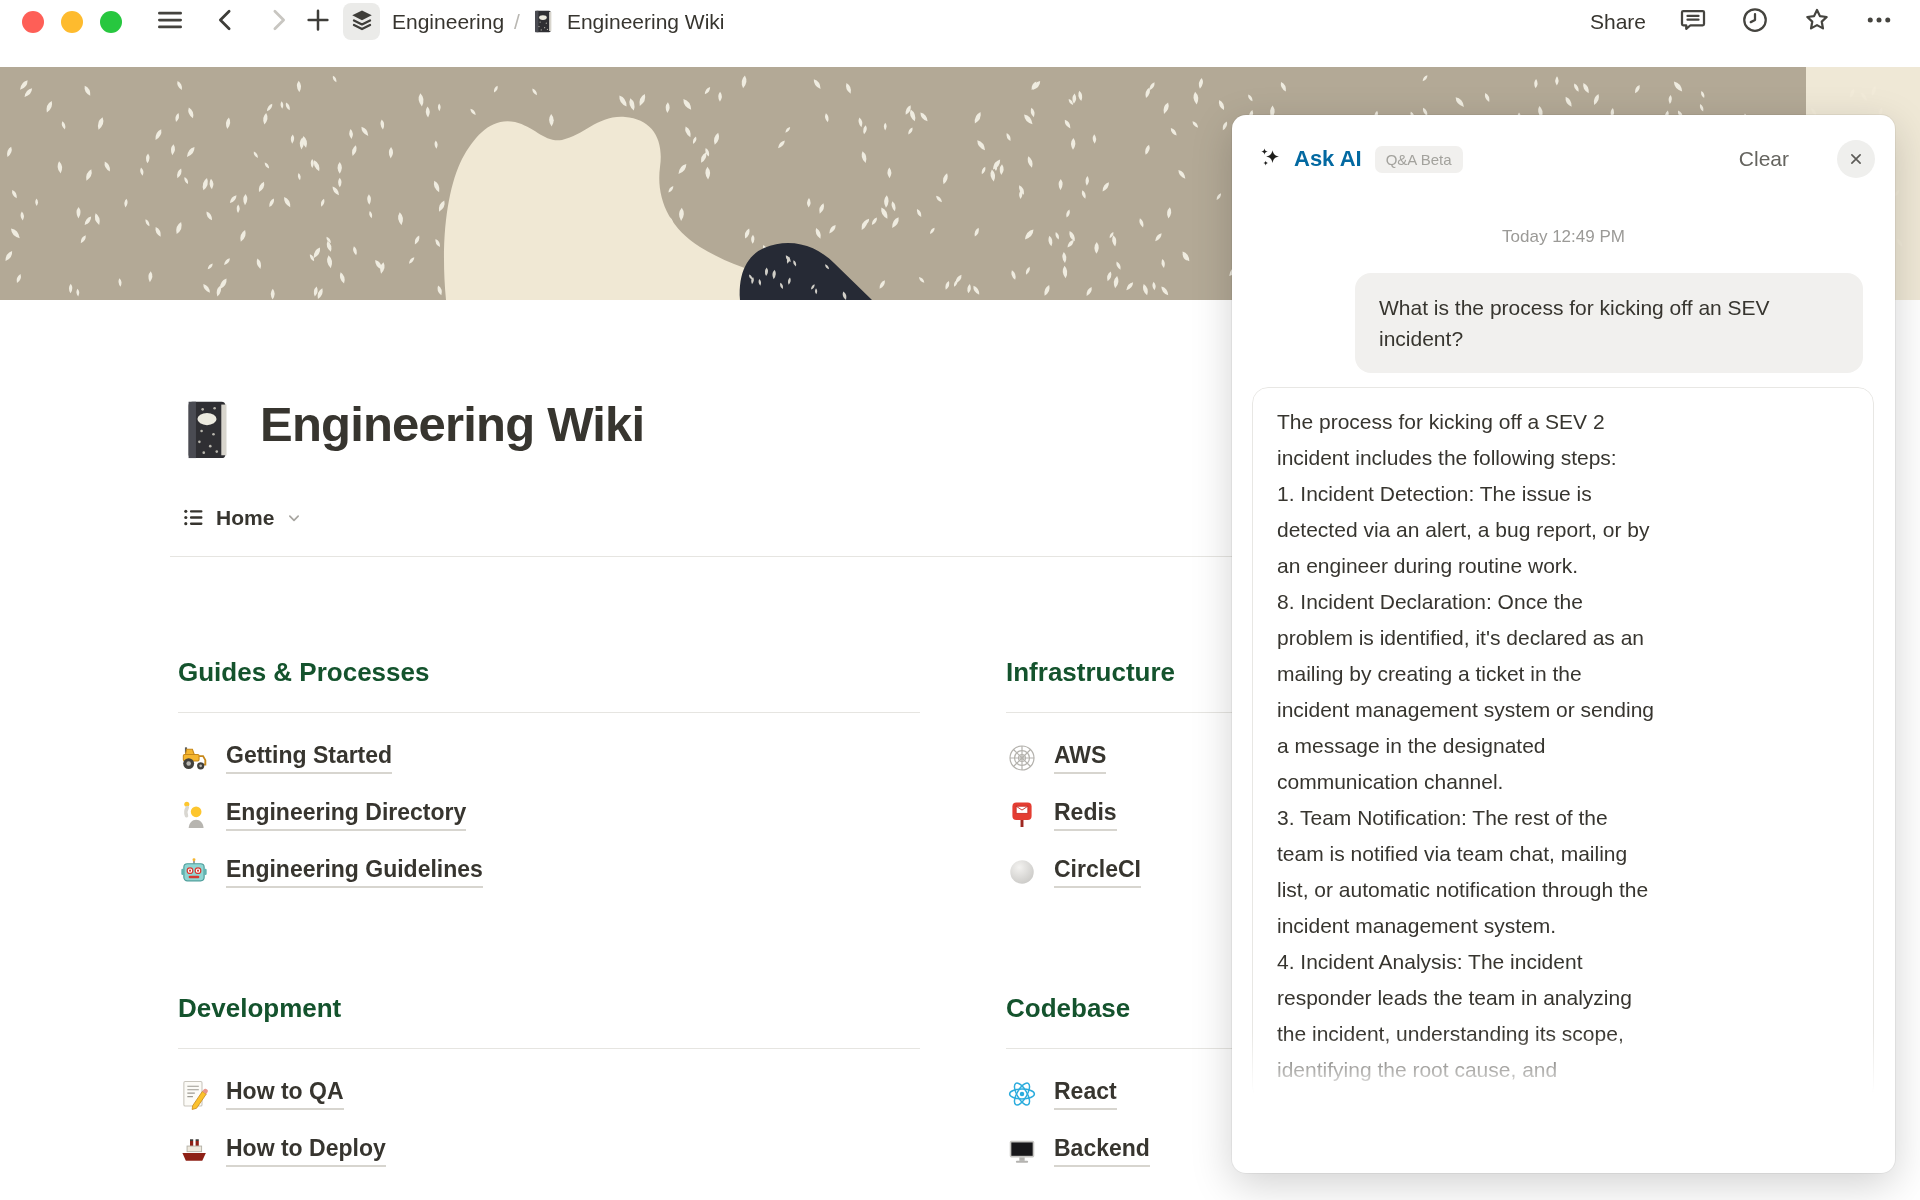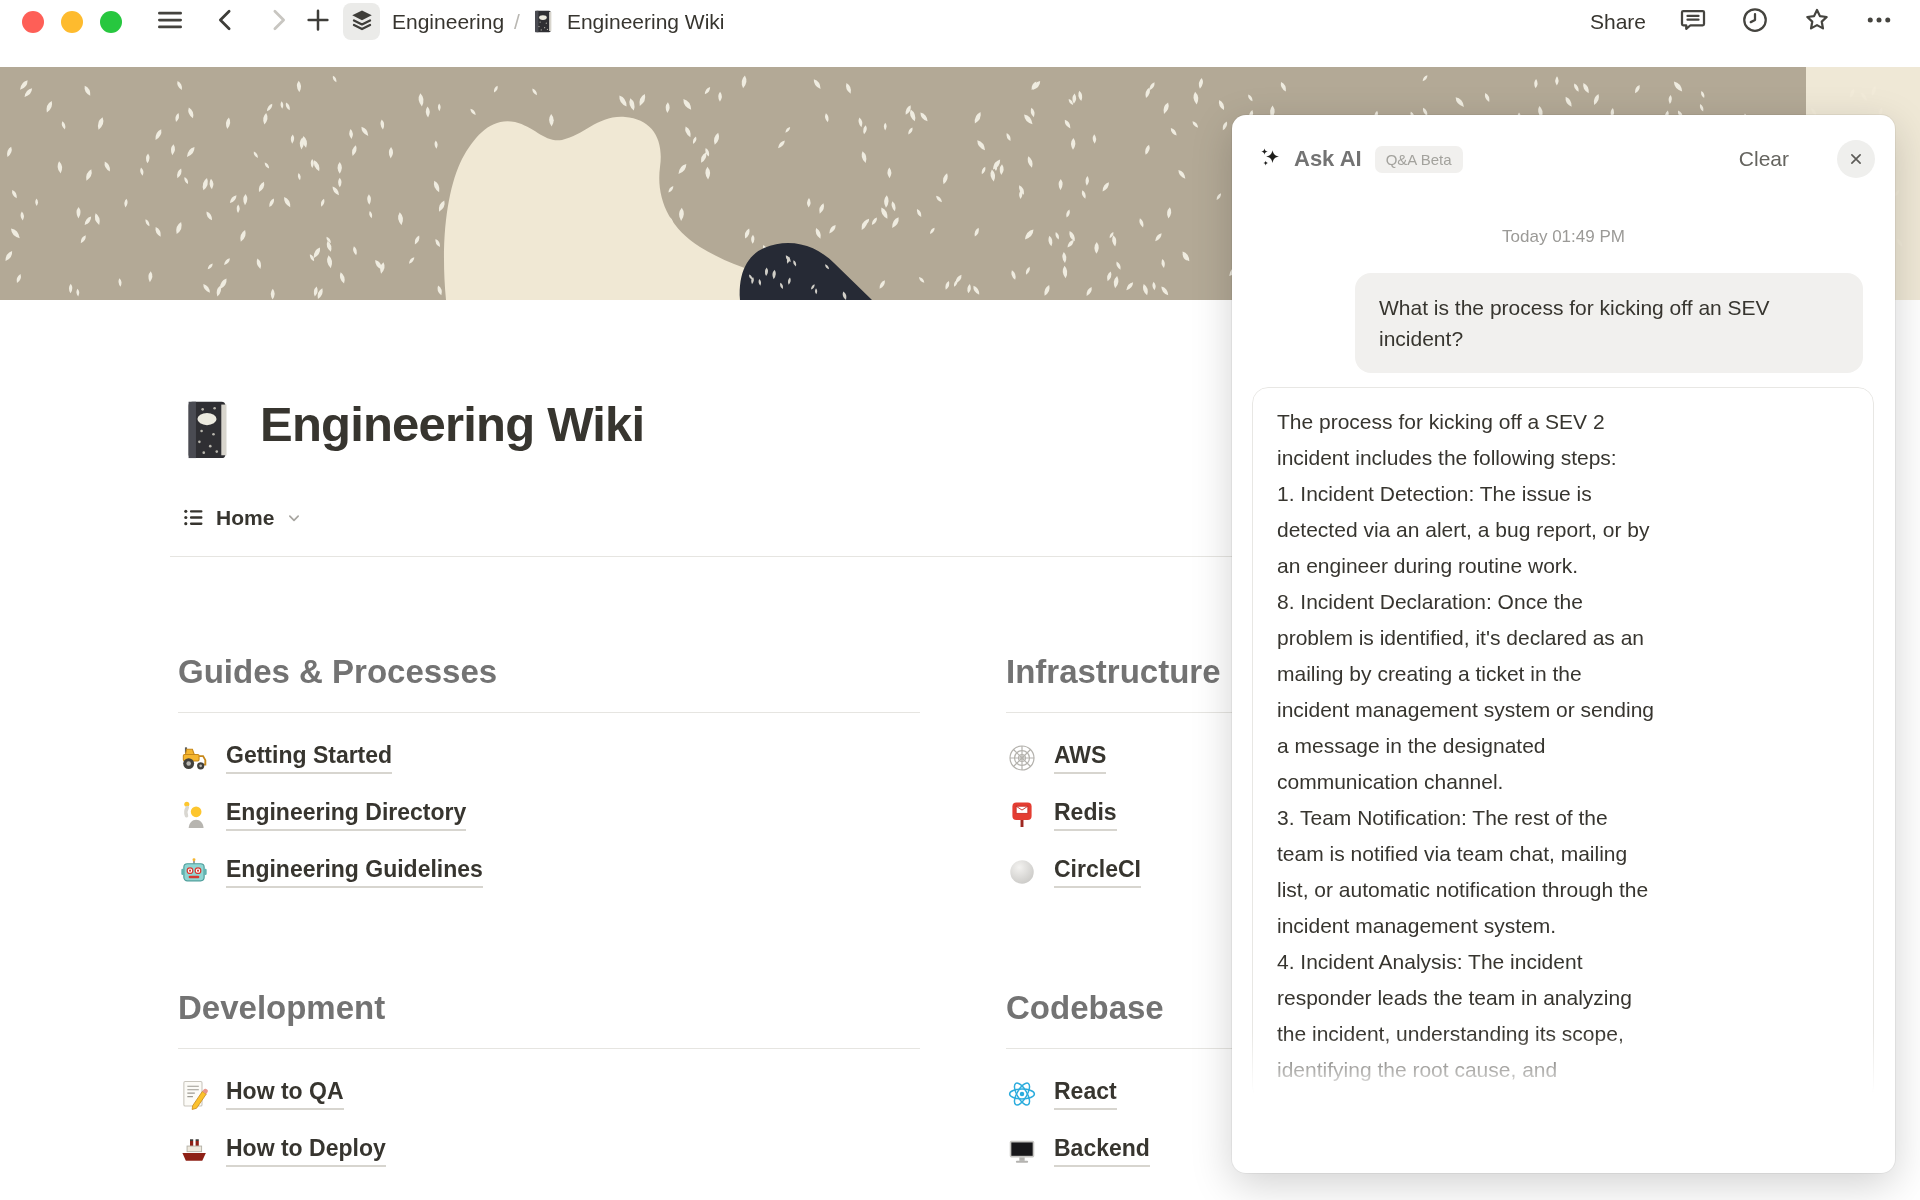--- a/index.html
+++ b/index.html
@@ -29,33 +29,33 @@
   h1#title{position:absolute;left:260px;top:396px;margin:0;font-size:49px;font-weight:700;letter-spacing:-0.8px;color:#37352f;}
   #home-row{position:absolute;left:181px;top:505px;display:flex;align-items:center;gap:10px;}
   #home-row svg.list{width:25px;height:25px;}
   #home-row .home-label{font-size:21px;font-weight:700;color:#37352f;}
   #home-row svg.chev{width:20px;height:20px;}
   #main-divider{position:absolute;left:170px;top:556px;width:1580px;height:1px;background:#e6e5e1;}
 
   .col{position:absolute;top:628px;width:742px;}
   #col1{left:178px;} #col2{left:1006px;}
   .section{margin-bottom:64px;}
-  .sec-title{margin:0;padding-top:22px;font-size:33px;font-weight:700;color:#737373;line-height:44px;white-space:nowrap;}
+  .sec-title{margin:0;padding-top:22px;font-size:26px;font-weight:700;color:#14532d;line-height:44px;white-space:nowrap;}
   .sec-divider{height:1px;background:#e6e5e1;margin:18px 0 16px 0;}
   .link-row{display:flex;align-items:center;height:57px;gap:16px;}
   .link-row .ic{width:32px;height:32px;flex:none;display:flex;align-items:center;justify-content:center;}
   .link-row .ic svg{width:32px;height:32px;}
   .link-label{font-size:23px;font-weight:700;color:#37352f;padding-bottom:3px;border-bottom:2px solid #d7d5cf;white-space:nowrap;}
 
   
   #ai-panel{position:absolute;left:1232px;top:115px;width:663px;height:1058px;background:#fff;
             border-radius:14px;box-shadow:0 12px 42px rgba(0,0,0,.18),0 0 0 1px rgba(0,0,0,.05);}
   #ai-header{position:absolute;left:26px;right:20px;top:24px;height:40px;display:flex;align-items:center;}
   #ai-header .sparkle{width:26px;height:26px;margin-right:10px;flex:none;}
-  #ai-title{font-size:22px;font-weight:700;color:#737373;}
+  #ai-title{font-size:22px;font-weight:700;color:#0369a1;}
   #ai-badge{margin-left:13px;background:#f1f0ee;color:#a3a29d;font-size:15px;padding:5px 11px;border-radius:7px;}
   #ai-header .spacer{flex:1;}
   #clear-btn{font-size:21px;color:#65645f;}
   #dots-btn{width:30px;height:30px;display:flex;align-items:center;justify-content:center;margin-right:18px;}
   #close-btn{width:38px;height:38px;border-radius:50%;background:#efefed;display:flex;align-items:center;justify-content:center;}
   #close-btn svg{width:18px;height:18px;}
   #ai-timestamp{position:absolute;left:0;right:0;top:112px;text-align:center;font-size:17px;color:#9b9a97;}
   #q-bubble{position:absolute;right:32px;top:158px;width:508px;box-sizing:border-box;background:#f1f0ee;
             border-radius:16px;padding:19px 24px;font-size:21px;line-height:31px;color:#37352f;}
   #a-bubble{position:absolute;left:20px;top:272px;width:622px;height:716px;box-sizing:border-box;
@@ -780,21 +780,21 @@
               <circle cx="12" cy="12" r="2.1"></circle>
               <circle cx="19" cy="12" r="2.1"></circle>
             </svg></span>
         </span>
       <span id="close-btn">
           <svg viewBox="0 0 24 24" fill="none" stroke="#5c5b57" stroke-width="2.2" stroke-linecap="round">
             <path d="M6.5 6.5l11 11M17.5 6.5l-11 11"></path>
           </svg>
         </span>
     </div>
-    <div id="ai-timestamp">Today 01:49 PM</div>
+    <div id="ai-timestamp">Today 12:49 PM</div>
     <div id="q-bubble">What is the process for kicking off an SEV incident?</div>
     <div id="a-bubble">
         <div class="a-line">The process for kicking off a SEV 2</div>
         <div class="a-line">incident includes the following steps:</div>
         <div class="a-line">1. Incident Detection: The issue is</div>
         <div class="a-line">detected via an alert, a bug report, or by</div>
         <div class="a-line">an engineer during routine work.</div>
         <div class="a-line">8. Incident Declaration: Once the</div>
         <div class="a-line">problem is identified, it's declared as an</div>
         <div class="a-line">mailing by creating a ticket in the</div>

